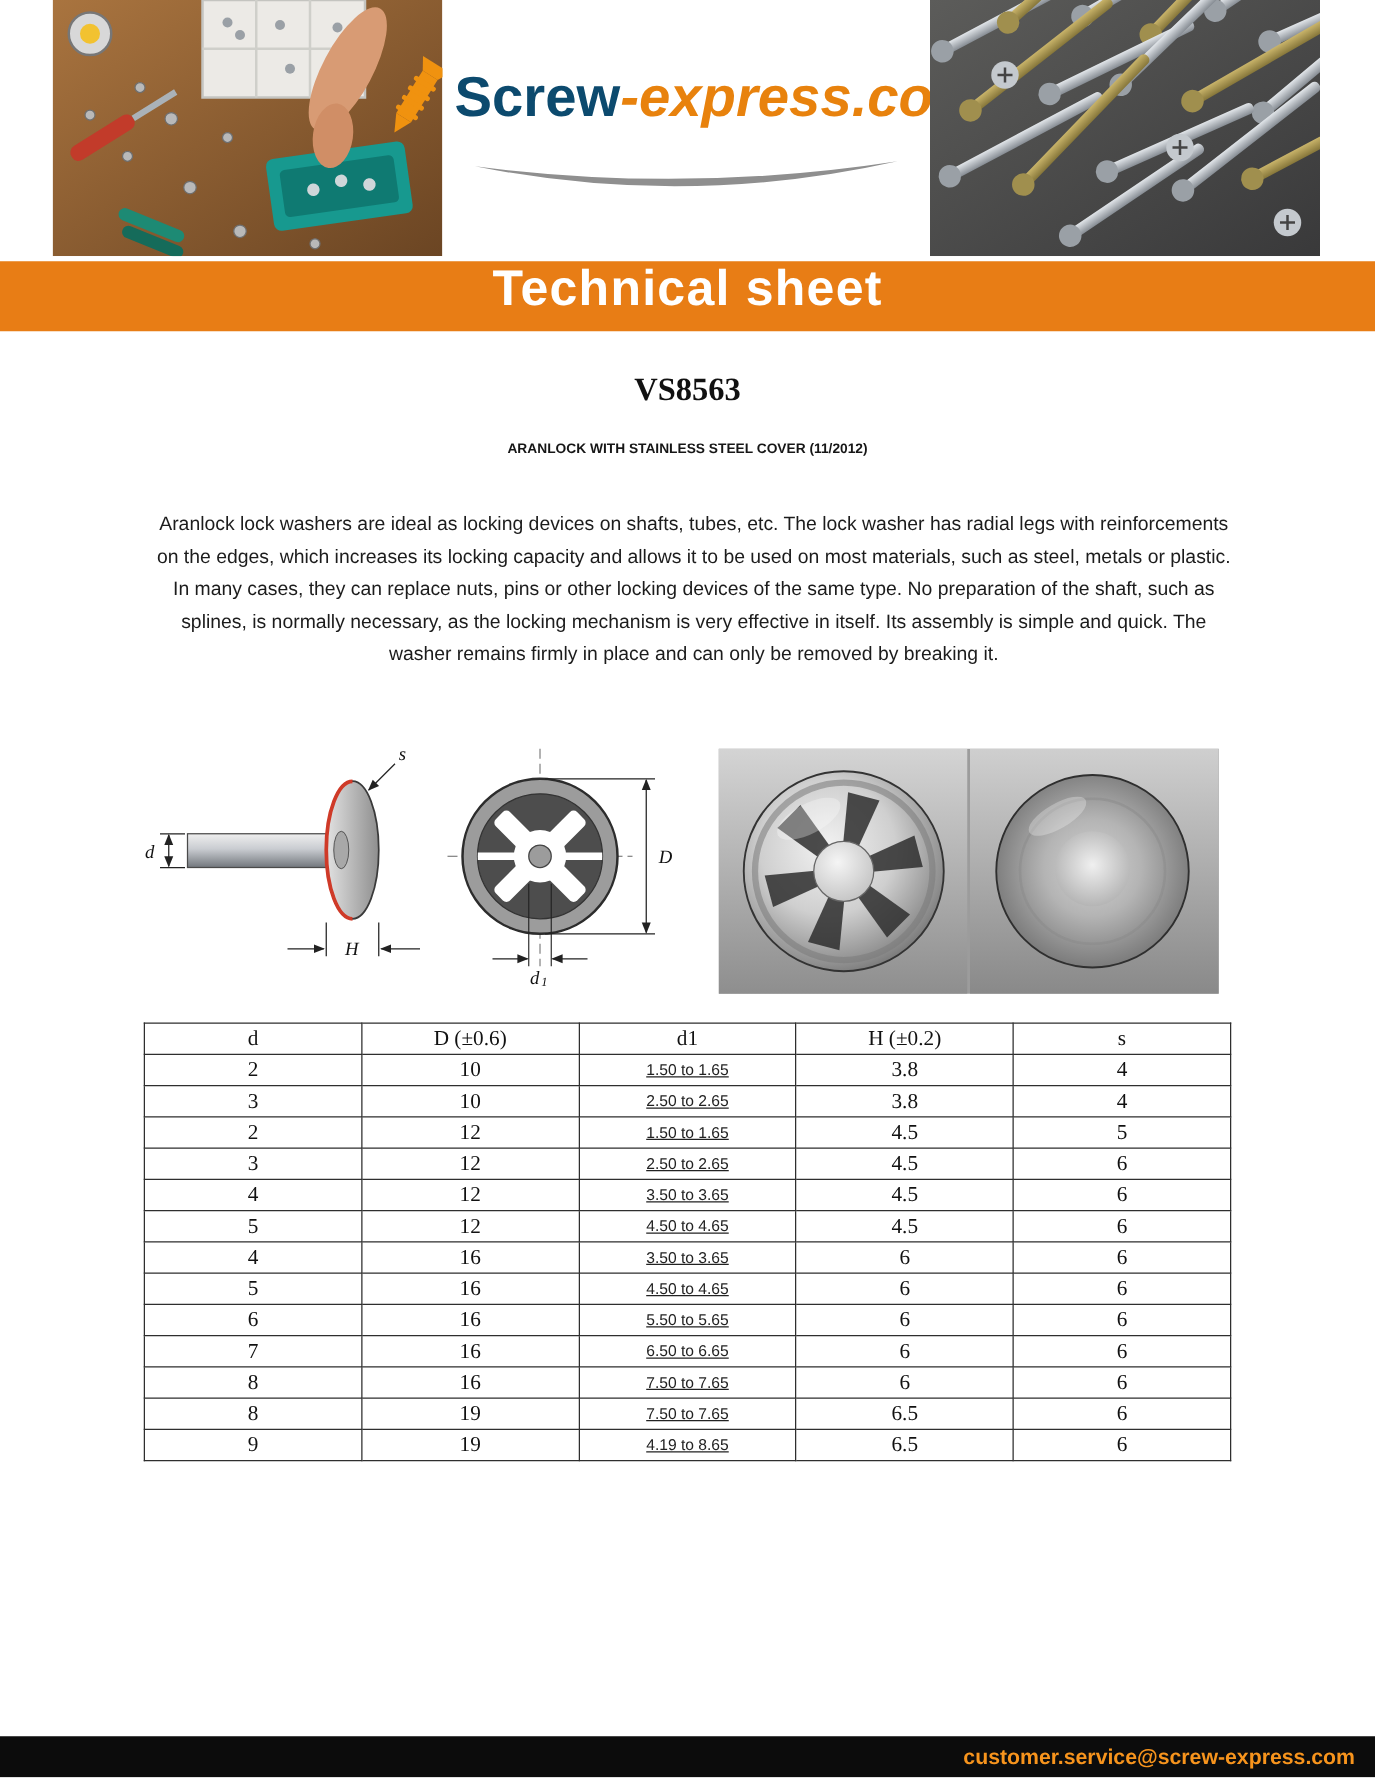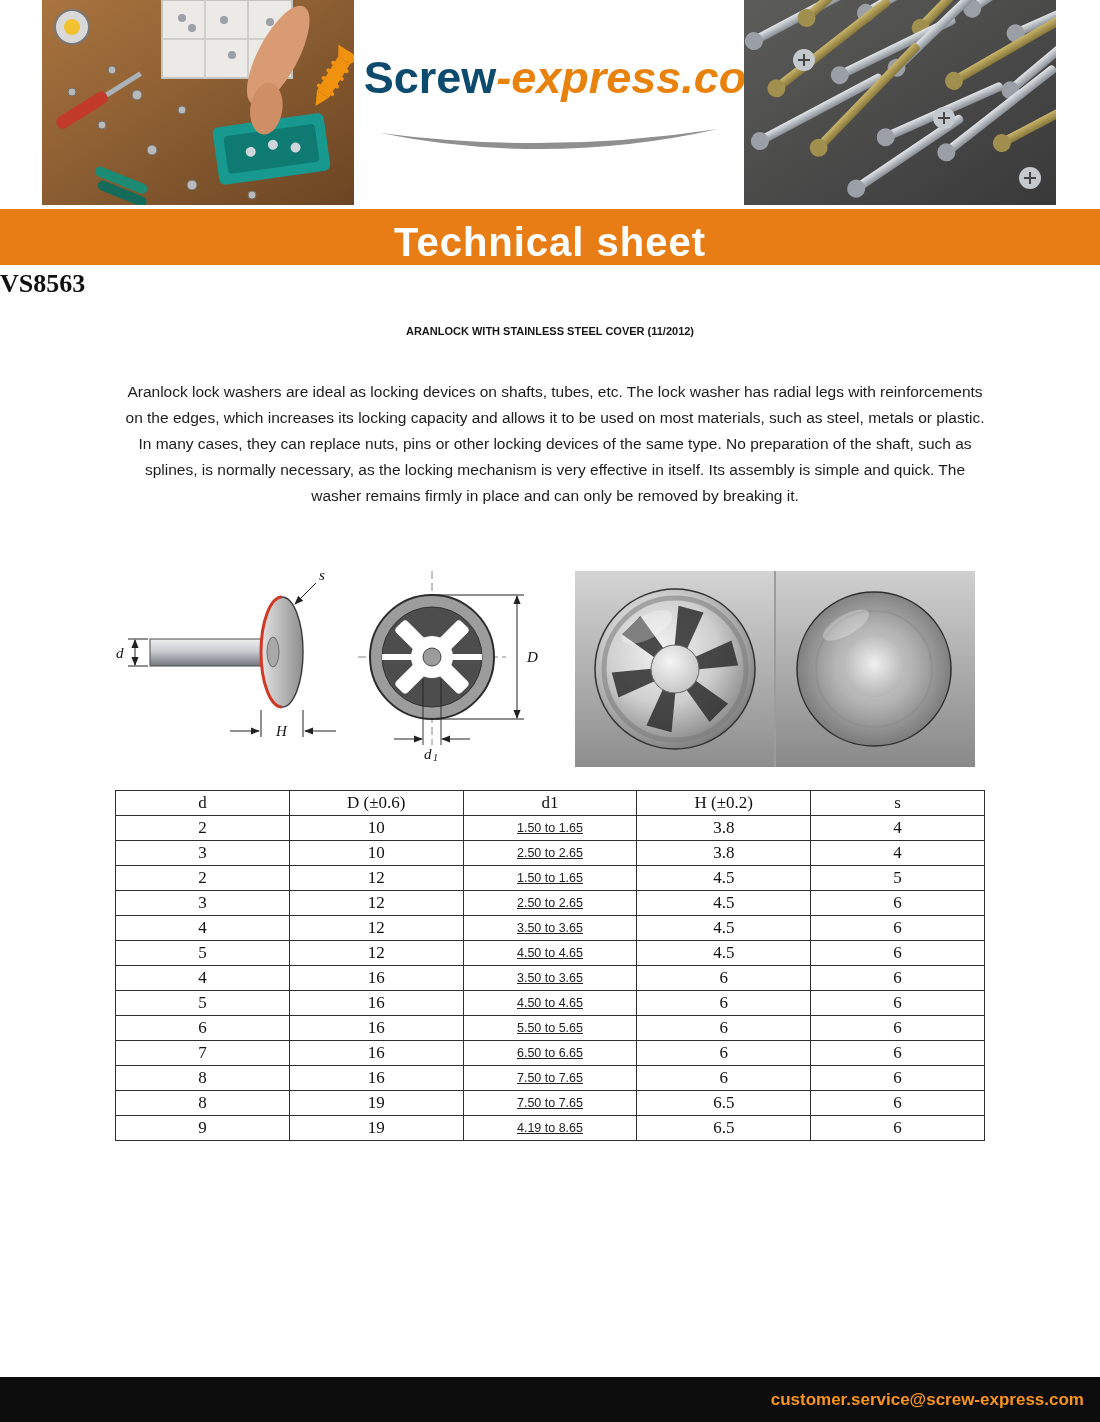--- a/index.html
+++ b/index.html
@@ -14,25 +14,25 @@
   .photo svg{display:block;width:100%;height:100%;}
   .logo-wrap{position:absolute;left:356px;right:358px;top:0;height:205px;
              display:flex;flex-direction:column;align-items:center;justify-content:center;}
   .logo-row{display:flex;align-items:center;gap:10px;}
   .logo-text{font-size:45px;font-weight:bold;line-height:1;white-space:nowrap;}
   .logo-dark{color:#0c4a6e;}
   .logo-orange{color:#E8820D;font-style:italic;}
   .swoosh{margin-top:10px;width:350px;height:40px;}
 
   
-  .banner{height:56px;margin-top:2px;background:#E87D15;display:flex;align-items:flex-end;justify-content:center;}
+  .banner{height:56px;margin-top:2px;background:#E87D15;display:flex;align-items:flex-start;justify-content:center;}
   .banner span{color:#fff;font-size:40px;font-weight:bold;letter-spacing:1px;}
 
   
-  .code{margin-top:4px;text-align:left;font-family:"Liberation Serif",serif;
+  .code{margin-top:32px;text-align:center;font-family:"Liberation Serif",serif;
         font-weight:bold;font-size:26px;color:#111;}
   .subtitle{margin-top:26px;text-align:center;font-size:11px;font-weight:bold;color:#161616;}
   .articles{margin:50px 0 0 115px;font-size:15.5px;color:#111;}
   .desc{width:874px;margin:42px 0 0 118px;font-size:15.5px;line-height:1.68;color:#1c1c1c;text-align:center;}
 
   
   .figures{position:relative;height:215px;margin-top:48px;}
   .fig-side{position:absolute;left:112px;top:6px;width:232px;height:198px;}
   .fig-front{position:absolute;left:352px;top:6px;width:212px;height:198px;}
   .photos-box{position:absolute;left:575px;top:14px;width:400px;height:196px;
@@ -42,21 +42,21 @@
   .dimsub{font-family:"Liberation Serif",serif;font-size:10px;font-style:italic;fill:#111;}
 
   
   table.spec{margin:18px 0 0 115px;width:870px;border-collapse:collapse;text-align:center;table-layout:fixed;}
   table.spec th,table.spec td{border:1px solid #2e2e2e;height:24px;padding:0;}
   table.spec th{font-family:"Liberation Serif",serif;font-size:17px;font-weight:normal;color:#111;}
   td.cell-serif{font-family:"Liberation Serif",serif;font-size:17px;color:#111;}
   td.cell-d1{font-family:"Liberation Sans",sans-serif;font-size:12.5px;color:#222;text-decoration:underline;}
 
   
-  .footer{position:absolute;left:0;right:0;bottom:0;height:45px;background:#0c0c0c;
+  .footer{position:absolute;left:0;right:0;bottom:0;height:33px;background:#0c0c0c;
           display:flex;align-items:center;justify-content:flex-end;padding-right:16px;box-sizing:border-box;}
   .footer span{color:#F7941D;font-weight:bold;font-size:17px;}
 </style>
 </head>
 <body>
 
 <div class="page">
 
   <div class="hdr">
 

